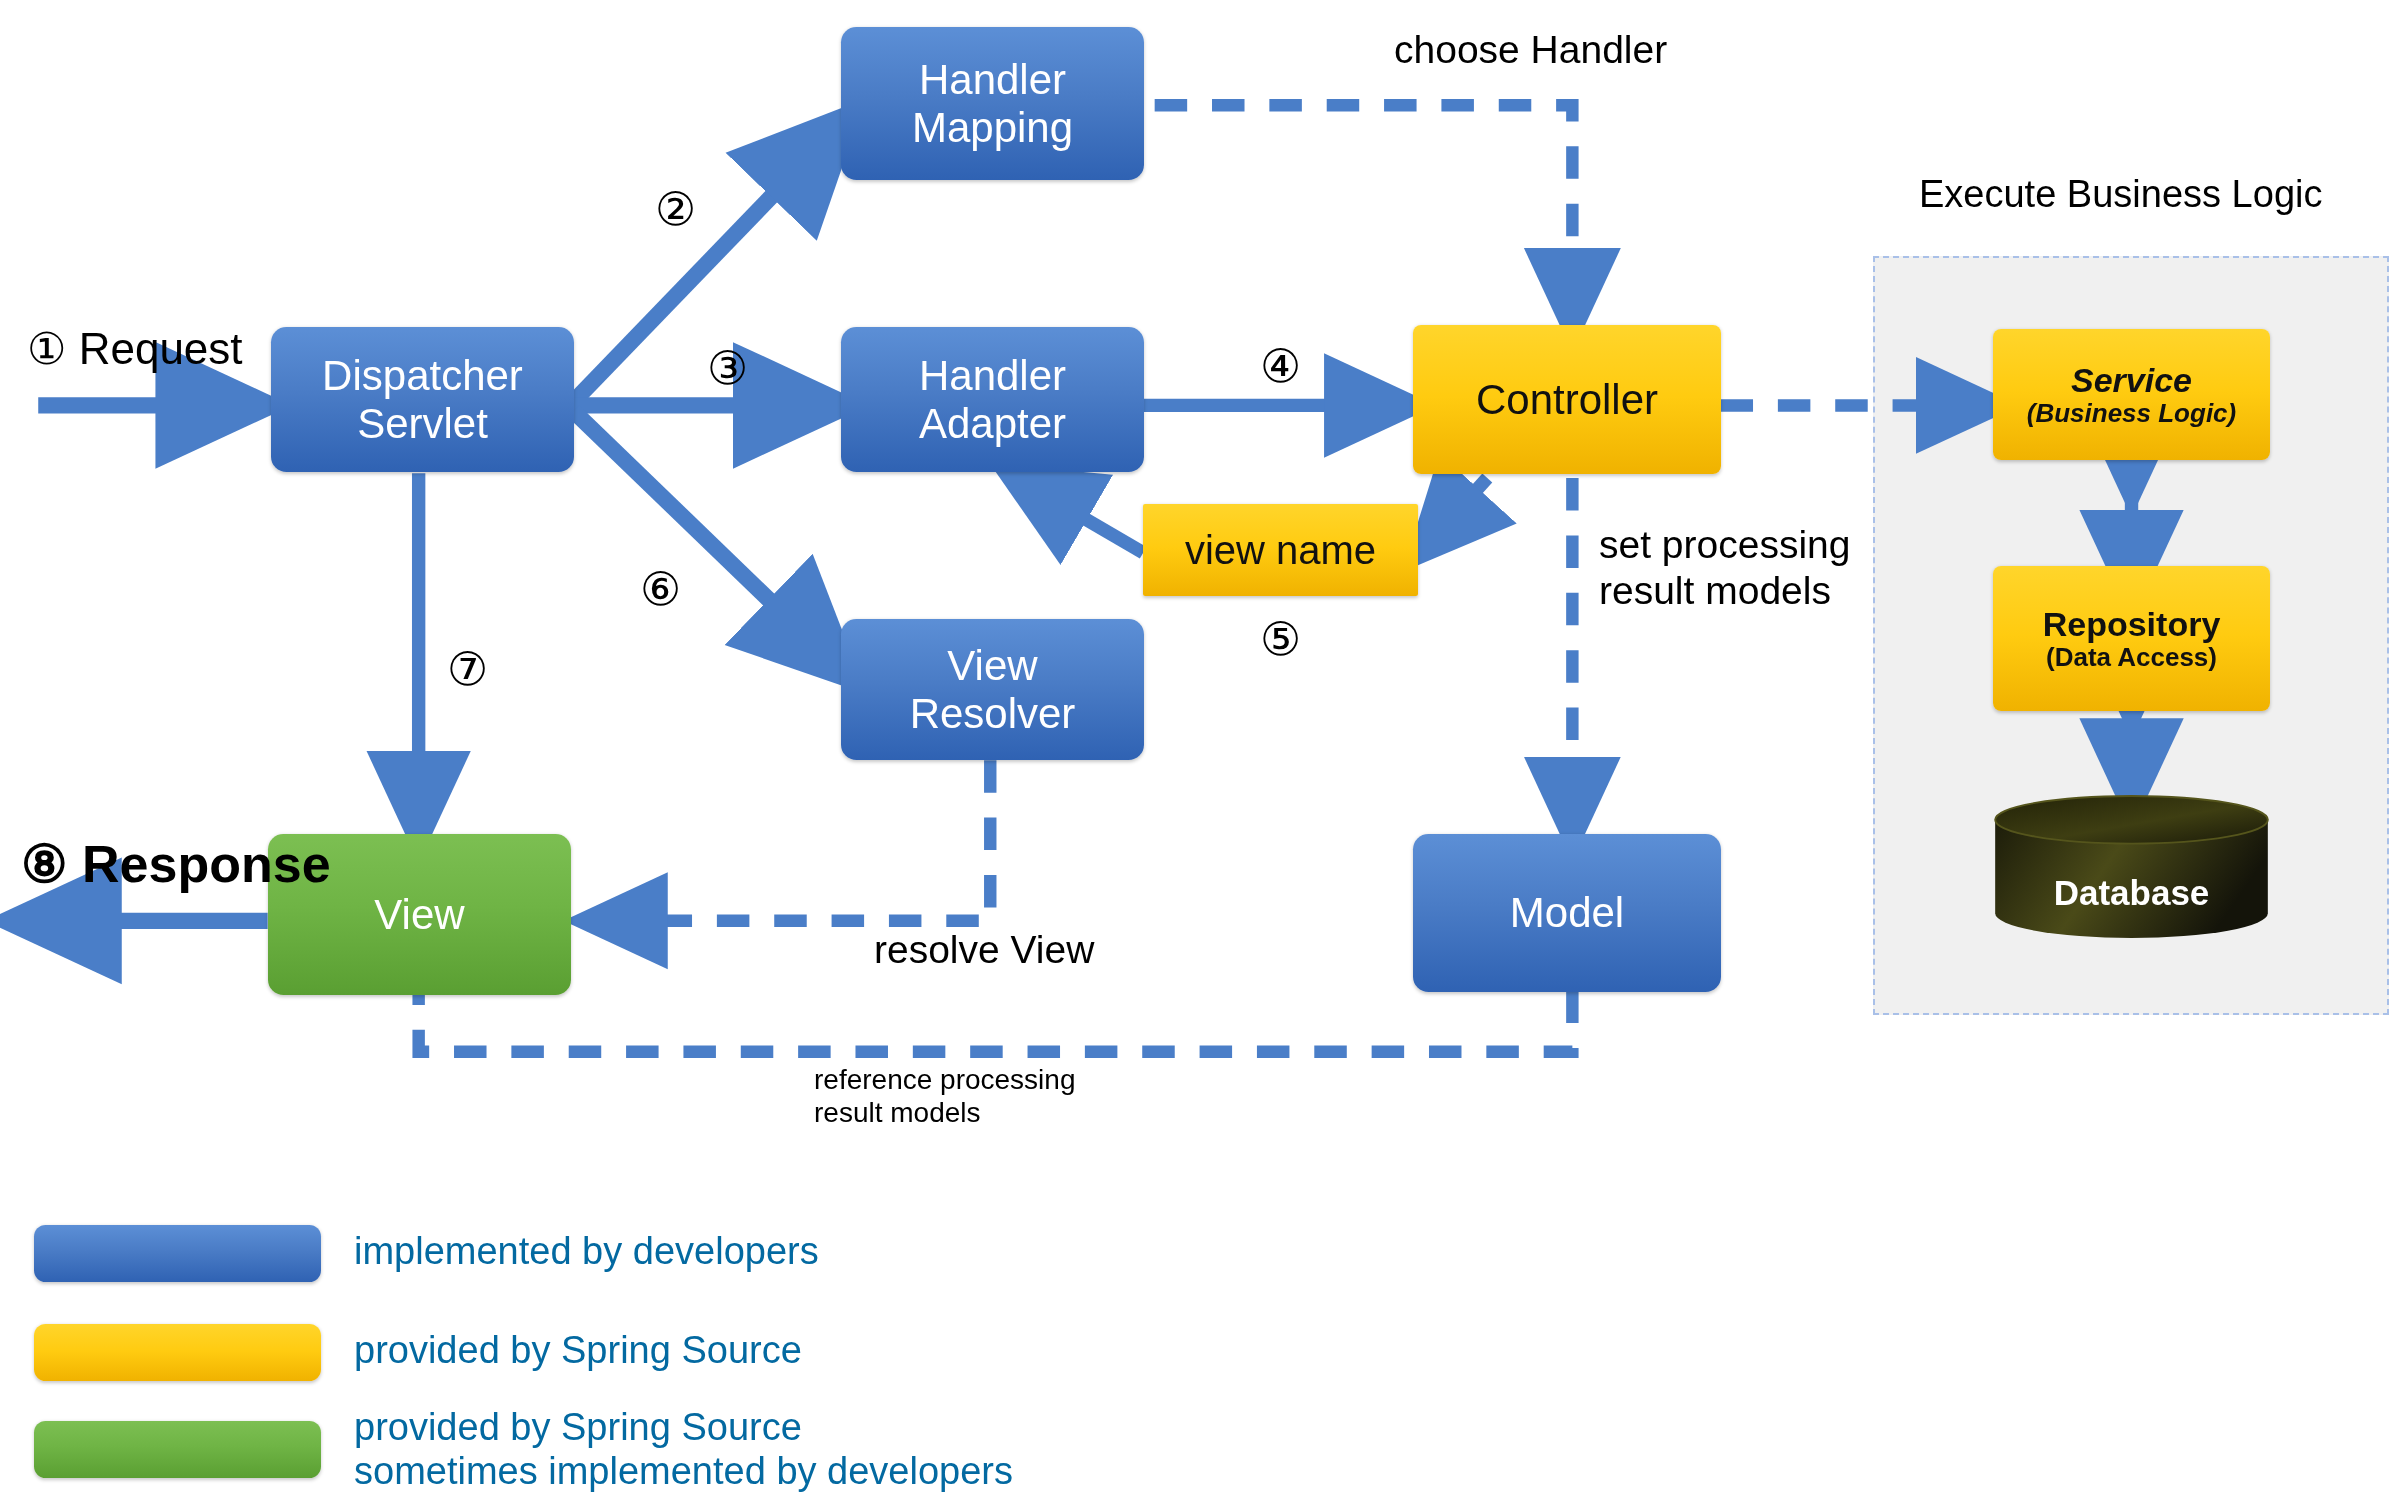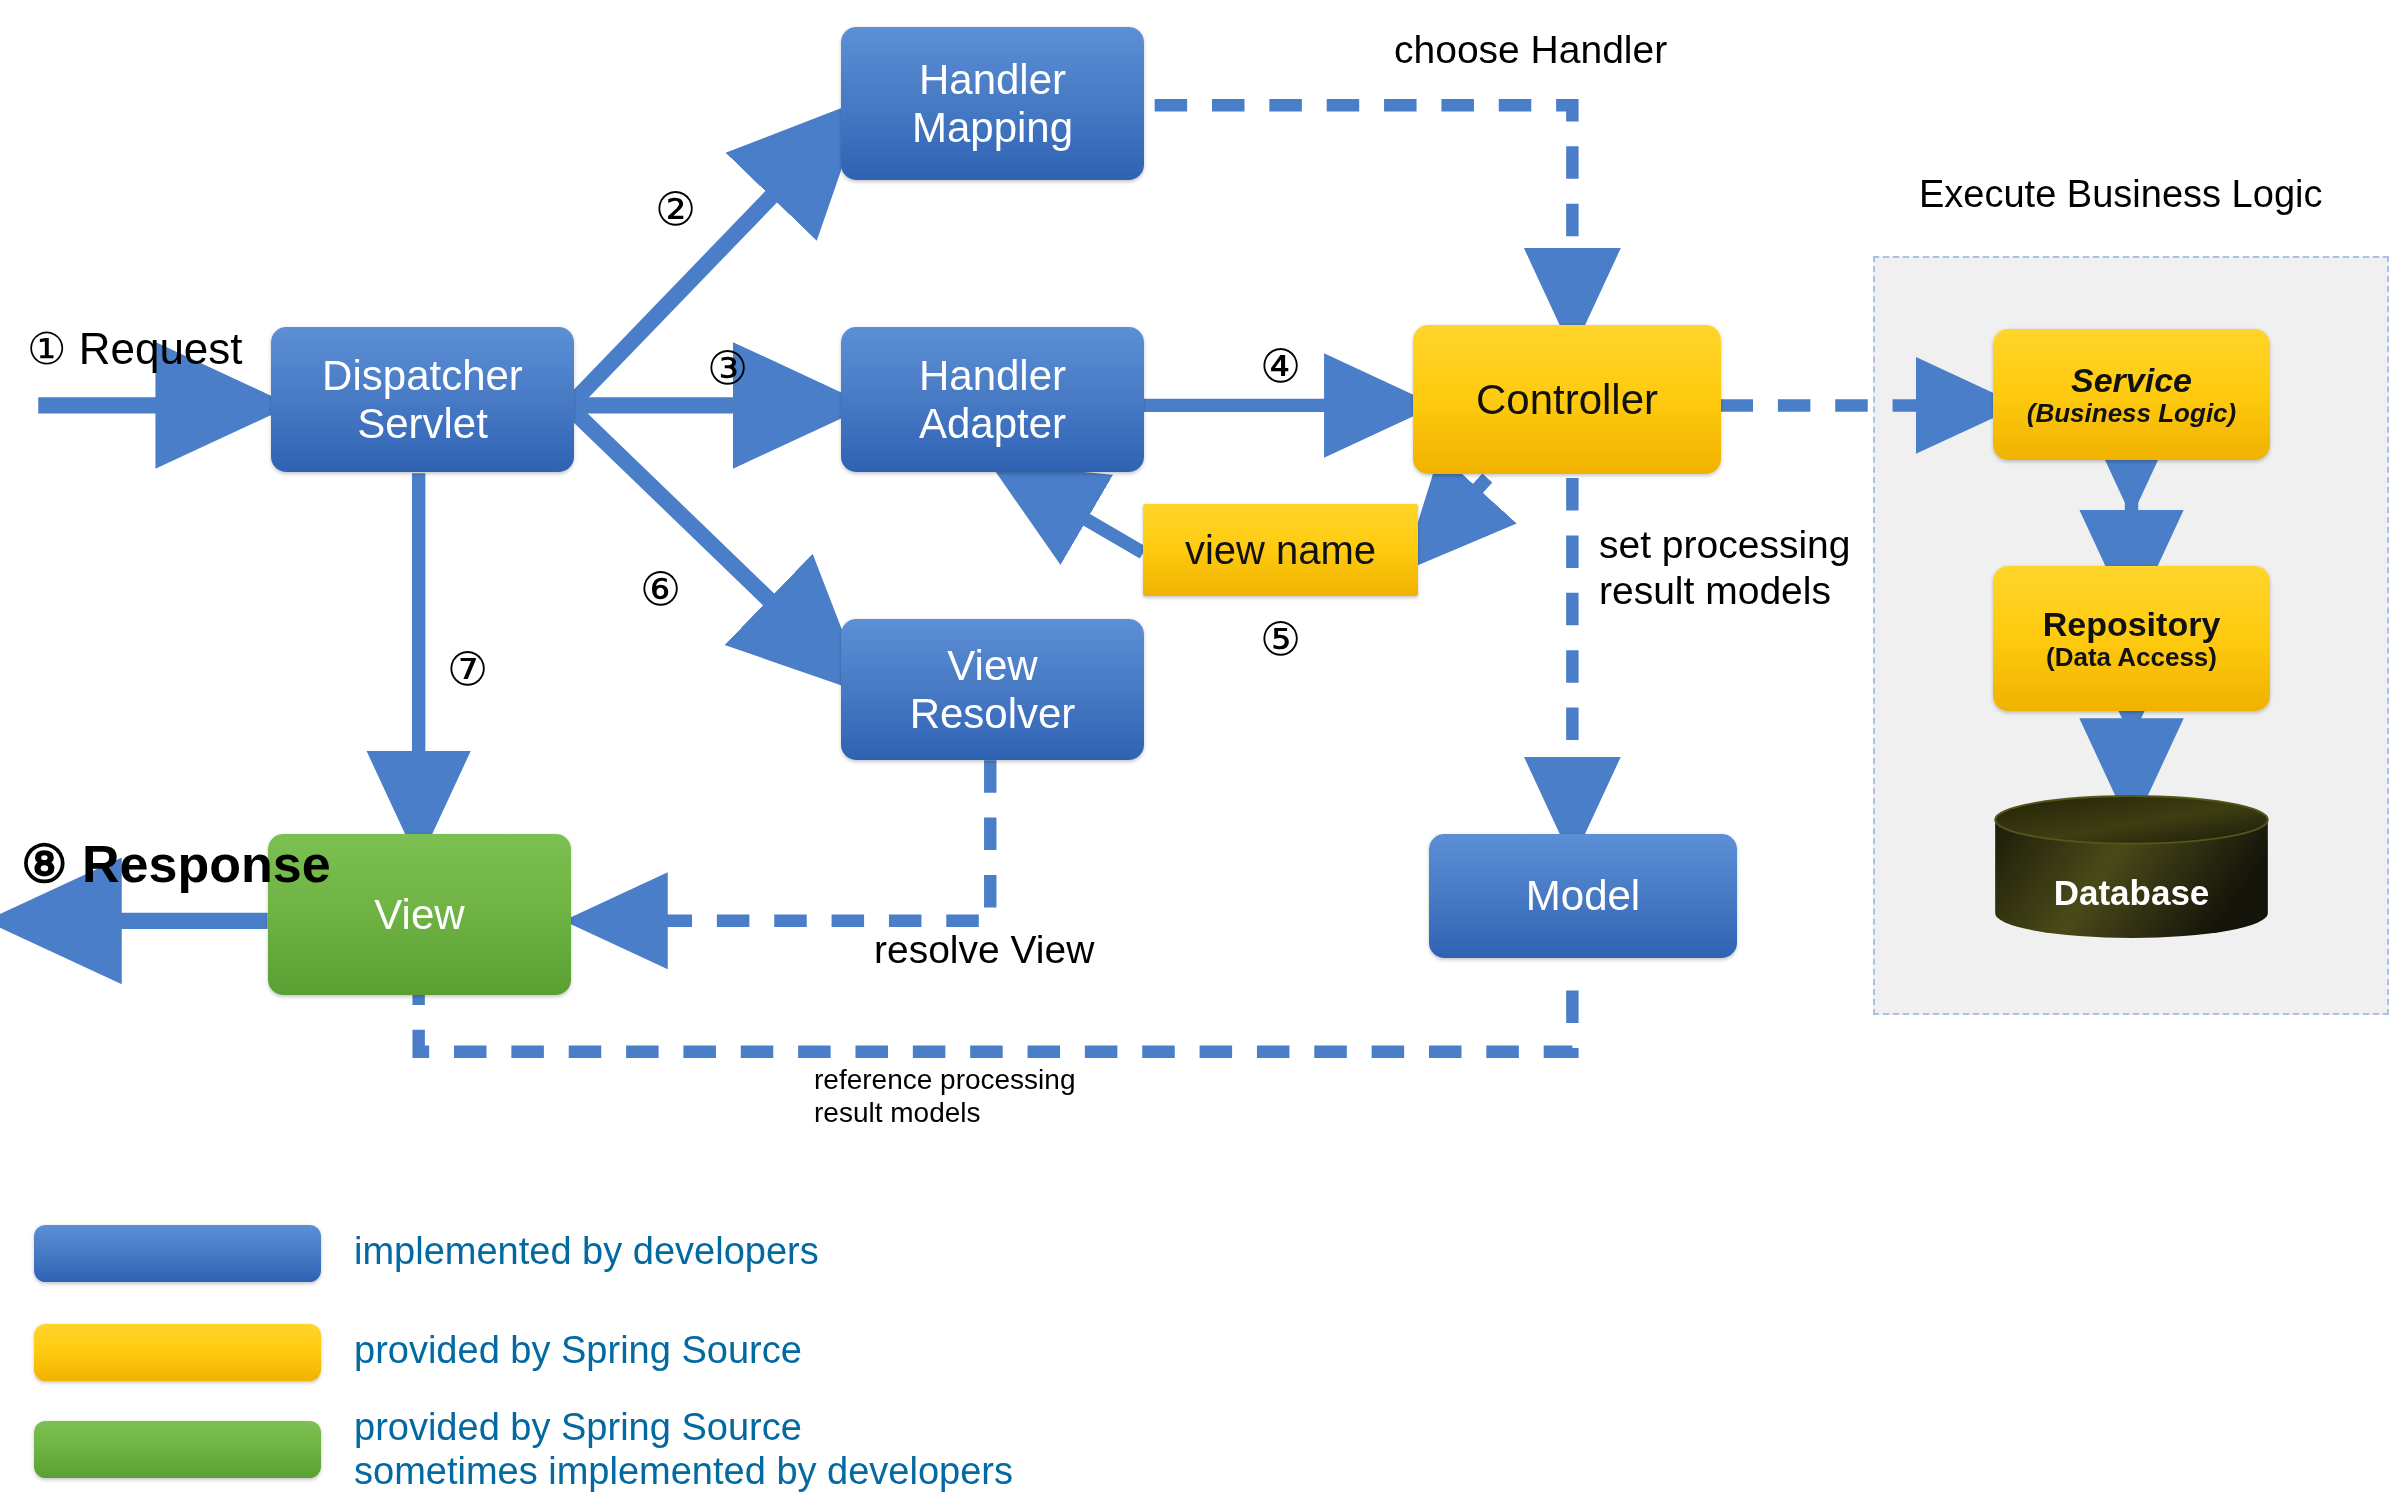--- a/index.html
+++ b/index.html
@@ -6,21 +6,21 @@
   body{width:2403px;height:1506px;position:relative;overflow:hidden;
        font-family:"Liberation Sans",sans-serif;}
   #stage{position:absolute;left:0;top:0;width:2403px;height:1506px;}
   svg.layer{position:absolute;left:0;top:0;width:2403px;height:1506px;}
   .node{position:absolute;display:flex;align-items:center;justify-content:center;
         text-align:center;border-radius:15.3px;line-height:1.12;}
   .node .lbl{display:block;}
   .blue{background:linear-gradient(180deg,#5C8FD6 0%,#4A7CC6 45%,#2F62B3 100%);
         color:#ffffff;box-shadow:0 1.9px 3.8px rgba(0,0,0,.22);}
   .yellow{background:linear-gradient(180deg,#FFD52B 0%,#FFCB10 48%,#F0B200 100%);
-        color:#111111;box-shadow:0 1.9px 3.8px rgba(0,0,0,.22);}
+        color:#111111;box-shadow:0 1.9px 3.8px rgba(0,0,0,.22);border-radius:8px;}
   .green{background:linear-gradient(180deg,#7CBF52 0%,#6FB445 45%,#5A9F32 100%);
         color:#ffffff;box-shadow:0 1.9px 3.8px rgba(0,0,0,.22);}
   .txt{position:absolute;color:#000;font-family:"Liberation Sans",sans-serif;
        white-space:pre-line;line-height:1.18;}
   .circnum{position:absolute;color:#000;font-family:"DejaVu Sans",sans-serif;}
   #biz-region{position:absolute;background:#F0F0F0;border:2.9px dashed #A9C0E8;
               box-sizing:border-box;}
   .dbcyl{position:absolute;}
   .legend-sw{position:absolute;border-radius:11.5px;}
   .legend-tx{position:absolute;color:#0369a1;white-space:pre-line;line-height:1.16;}
@@ -102,21 +102,21 @@
   </div>
 
   <div class="node yellow" style="left:1143px;top:504px;width:275px;height:92px;font-size:40px;border-radius:2px;">
     <span class="lbl">view name</span>
   </div>
 
   <div class="node green" style="left:268px;top:834px;width:303px;height:161px;font-size:42px;">
     <span class="lbl">View</span>
   </div>
 
-  <div class="node blue" style="left:1413px;top:834px;width:308px;height:124px;font-size:42px;margin-left:16px;">
+  <div class="node blue" style="left:1413px;top:834px;width:308px;height:158px;font-size:42px;">
     <span class="lbl">Model</span>
   </div>
 
   <div class="node yellow" style="left:1993px;top:329px;width:277px;height:131px;flex-direction:column;font-style:italic;">
     <span class="lbl" style="font-size:34px;font-weight:bold;">Service</span>
     <span class="lbl" style="font-size:26px;font-weight:bold;">(Business Logic)</span>
   </div>
 
   <div class="node yellow" style="left:1993px;top:566px;width:277px;height:145px;flex-direction:column;">
     <span class="lbl" style="font-size:34px;font-weight:bold;">Repository</span>

